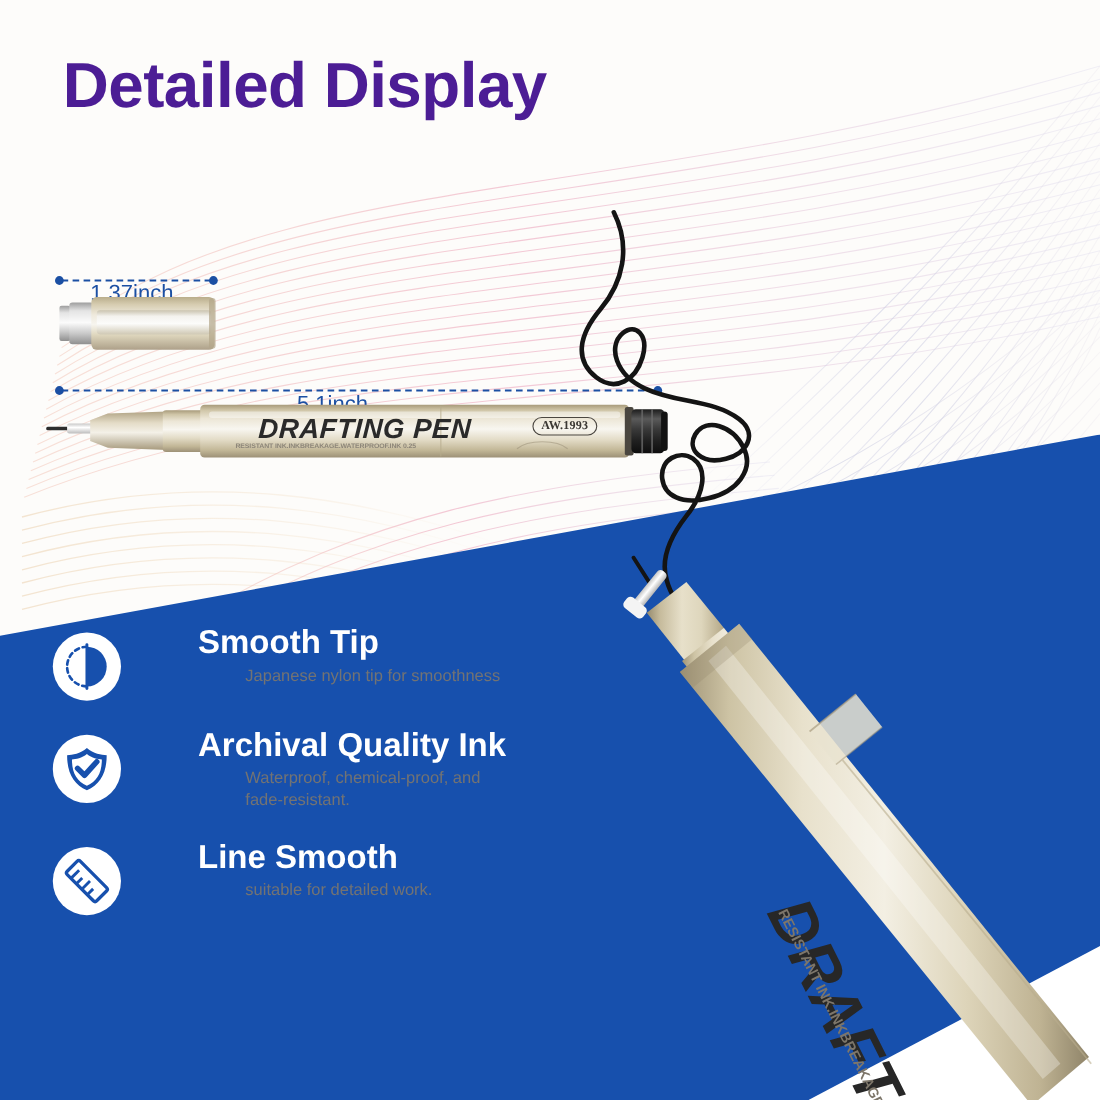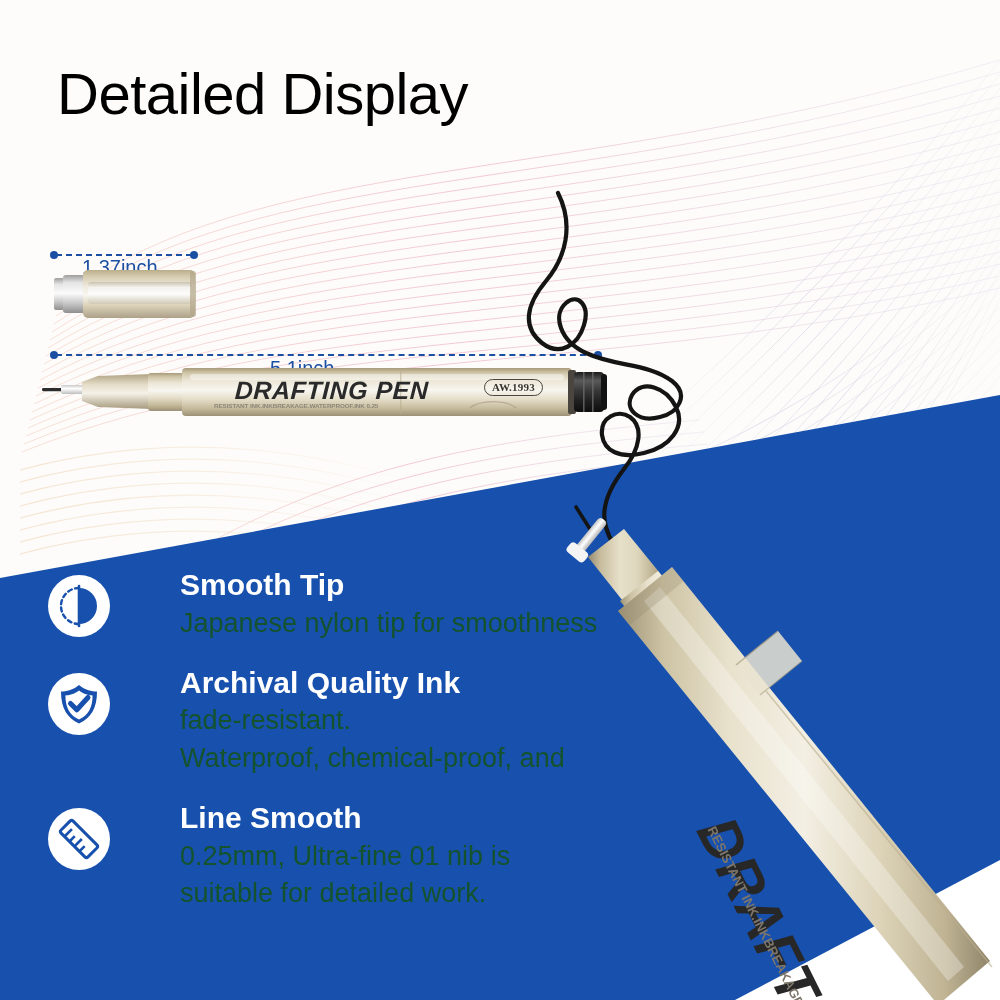--- a/index.html
+++ b/index.html
@@ -21,24 +21,24 @@
     clip-path:polygon(0 578px, 1000px 395px, 1000px 1000px, 0 1000px);
   }
   .white-corner{
     position:absolute;inset:0;width:1000px;height:1000px;
     background:#ffffff;
     clip-path:polygon(1000px 860px, 1000px 1000px, 735px 1000px);
   }
 
   
   .title{
-    position:absolute;left:57px;top:60px;
-    font-size:58px;font-weight:normal;
+    position:absolute;left:57px;top:44px;
+    font-size:58px;font-weight:bold;
     letter-spacing:-0.5px;
-    color:#000000;
+    color:#4c1d95;
     white-space:nowrap;
   }
 
   
   .dim-label{
     position:absolute;
     color:#1b4fa3;
     font-size:20px;
     white-space:nowrap;
     margin-top:32px;
@@ -111,22 +111,23 @@
     flex:0 0 auto;width:62px;height:62px;border-radius:50%;
     background:#ffffff;margin-right:22px;margin-top:9px;
     display:flex;align-items:center;justify-content:center;
   }
   .feature-text{flex:1 1 auto;padding-top:2px;}
   .feature-title{
     color:#ffffff;font-size:30px;font-weight:bold;
     line-height:1.12;margin-bottom:3px;white-space:nowrap;
   }
   .feature-desc{
-    color:#14532d;font-size:27px;line-height:1.38;
+    color:#737373;font-size:15px;line-height:1.38;
     max-width:440px;
+    margin-left:43px;
   }
   .feature-desc .l2{display:block;}
 </style>
 </head>
 <body>
 
 <div id="stage">
 
   <svg class="bg-art" viewBox="0 0 1000 1000" preserveAspectRatio="none">
     <defs>
@@ -423,42 +424,41 @@
           <path d="M21,3 C27,8 34,9.5 39,9.5 C39,26 33,36 21,41.5
                    C9,36 3,26 3,9.5 C8,9.5 15,8 21,3 Z" fill="#1750ad"></path>
           <path d="M21,8.5 C25.5,12.2 31,13.4 34.6,13.4 C34.6,25.6 30.2,33.2 21,37.4
                    C11.8,33.2 7.4,25.6 7.4,13.4 C11,13.4 16.5,12.2 21,8.5 Z" fill="#ffffff"></path>
           <path d="M12.5,21.5 L18.8,27.8 L30,15.5" fill="none" stroke="#1750ad" stroke-width="5" stroke-linecap="round" stroke-linejoin="round"></path>
         </svg>
       </div>
       <div class="feature-text">
         <div class="feature-title">Archival Quality Ink</div>
         <div class="feature-desc">
+          <span class="l2">Waterproof, chemical-proof, and</span>
           <span class="l2">fade-resistant.</span>
-          <span class="l2">Waterproof, chemical-proof, and</span>
         </div>
       </div>
     </div>
 
     <div class="feature">
       <div class="feature-icon">
         <svg width="44" height="44" viewBox="0 0 44 44">
           <g transform="rotate(-45 22 22)">
             <rect x="13.5" y="3" width="17" height="38" rx="2.2" fill="none" stroke="#1750ad" stroke-width="3"></rect>
             <line x1="13.5" y1="10" x2="24" y2="10" stroke="#1750ad" stroke-width="2.6"></line>
             <line x1="13.5" y1="17" x2="21" y2="17" stroke="#1750ad" stroke-width="2.6"></line>
             <line x1="13.5" y1="24" x2="24" y2="24" stroke="#1750ad" stroke-width="2.6"></line>
             <line x1="13.5" y1="31" x2="21" y2="31" stroke="#1750ad" stroke-width="2.6"></line>
           </g>
         </svg>
       </div>
       <div class="feature-text">
         <div class="feature-title">Line Smooth</div>
         <div class="feature-desc">
-          <span class="l2">0.25mm, Ultra-fine 01 nib is</span>
           <span class="l2">suitable for detailed work.</span>
         </div>
       </div>
     </div>
 
   </div>
 
 </div>
 
 </body></html>

